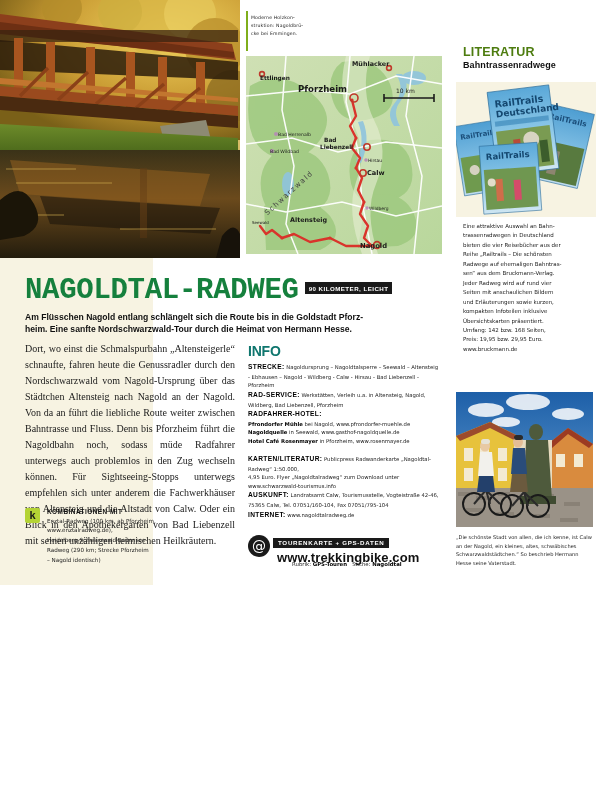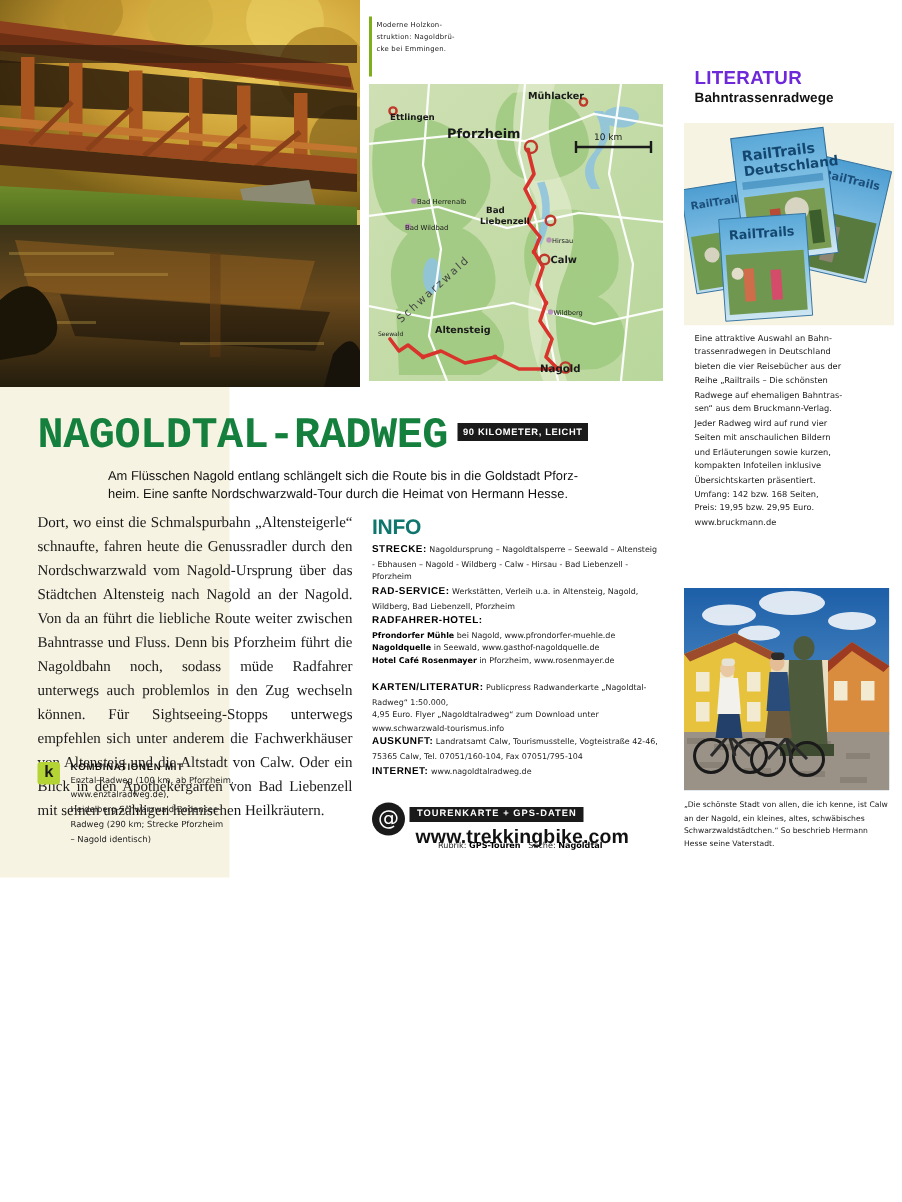--- a/index.html
+++ b/index.html
@@ -50,21 +50,21 @@
   .title-badge{
     display:inline-block;vertical-align:middle;
     background:#1a1a1a;color:#fff;
     font-size:6.2px;font-weight:bold;letter-spacing:.45px;
     padding:2.5px 4px 2.5px 4px;margin-left:6px;margin-bottom:5px;
     font-family:"Liberation Sans", sans-serif;
   }
   .standfirst{
     position:absolute;left:25px;top:311px;width:410px;
     font-family:"Liberation Sans", sans-serif;
-    font-weight:normal;font-size:8.6px;line-height:1.42;color:#111;margin-left:47px;
+    font-weight:bold;font-size:8.6px;line-height:1.42;color:#111;
   }
 
   
   .bodycol{
     position:absolute;left:25px;top:341px;width:210px;
     font-family:"Liberation Serif", serif;
     font-size:10px;line-height:1.6;color:#1a1a1a;
     text-align:justify;
   }
 
@@ -133,21 +133,21 @@
     position:absolute;left:44px;top:26px;
     font-family:"DejaVu Sans", sans-serif;
     font-size:5.4px;color:#222;
   }
   .gps-sub b{color:#000;}
 
   
   .lit{position:absolute;left:463px;top:45px;width:132px;}
   .lit h3{
     margin:0;font-family:"Liberation Sans", sans-serif;
-    font-weight:bold;font-size:12.5px;letter-spacing:.2px;color:#6d28d9;
+    font-weight:bold;font-size:12.5px;letter-spacing:.2px;color:#4d7c0f;
   }
   .lit h4{
     margin:1px 0 12px 0;font-family:"Liberation Sans", sans-serif;
     font-weight:bold;font-size:9px;letter-spacing:.1px;color:#111;
   }
   .books{position:absolute;left:456px;top:82px;width:140px;height:135px;}
   .lit-text{
     position:absolute;left:463px;top:222px;width:132px;
     font-family:"DejaVu Sans", sans-serif;
     font-size:5.5px;line-height:1.72;color:#1b1b1b;

